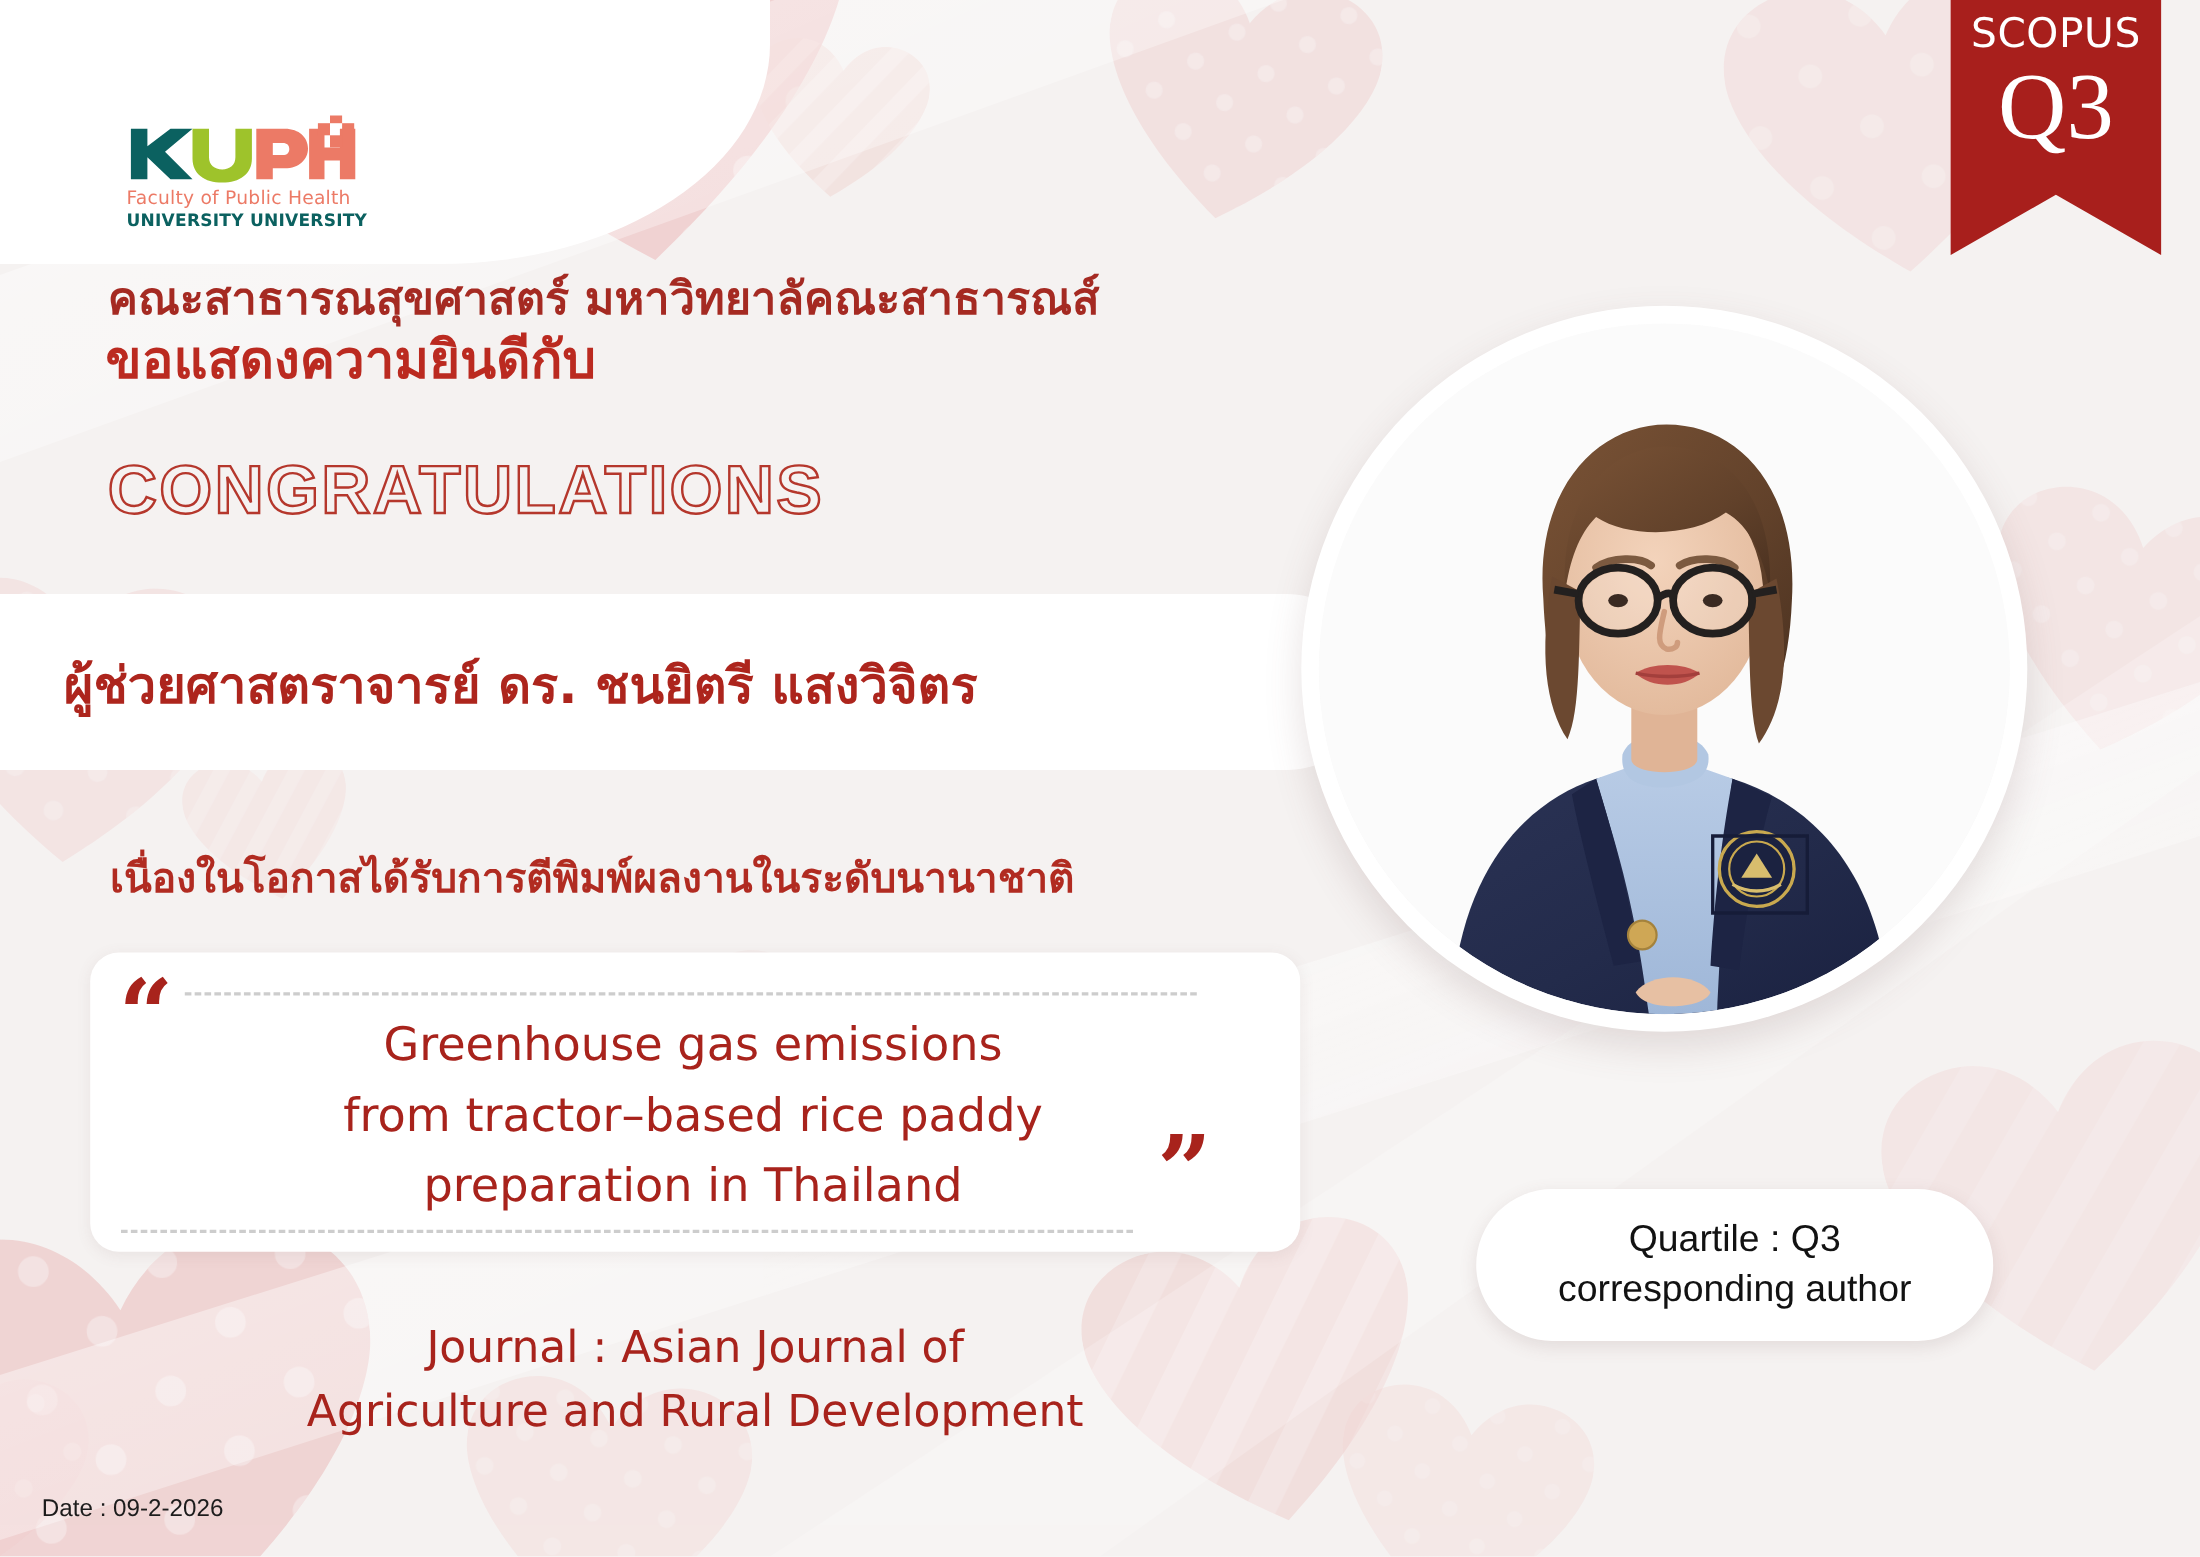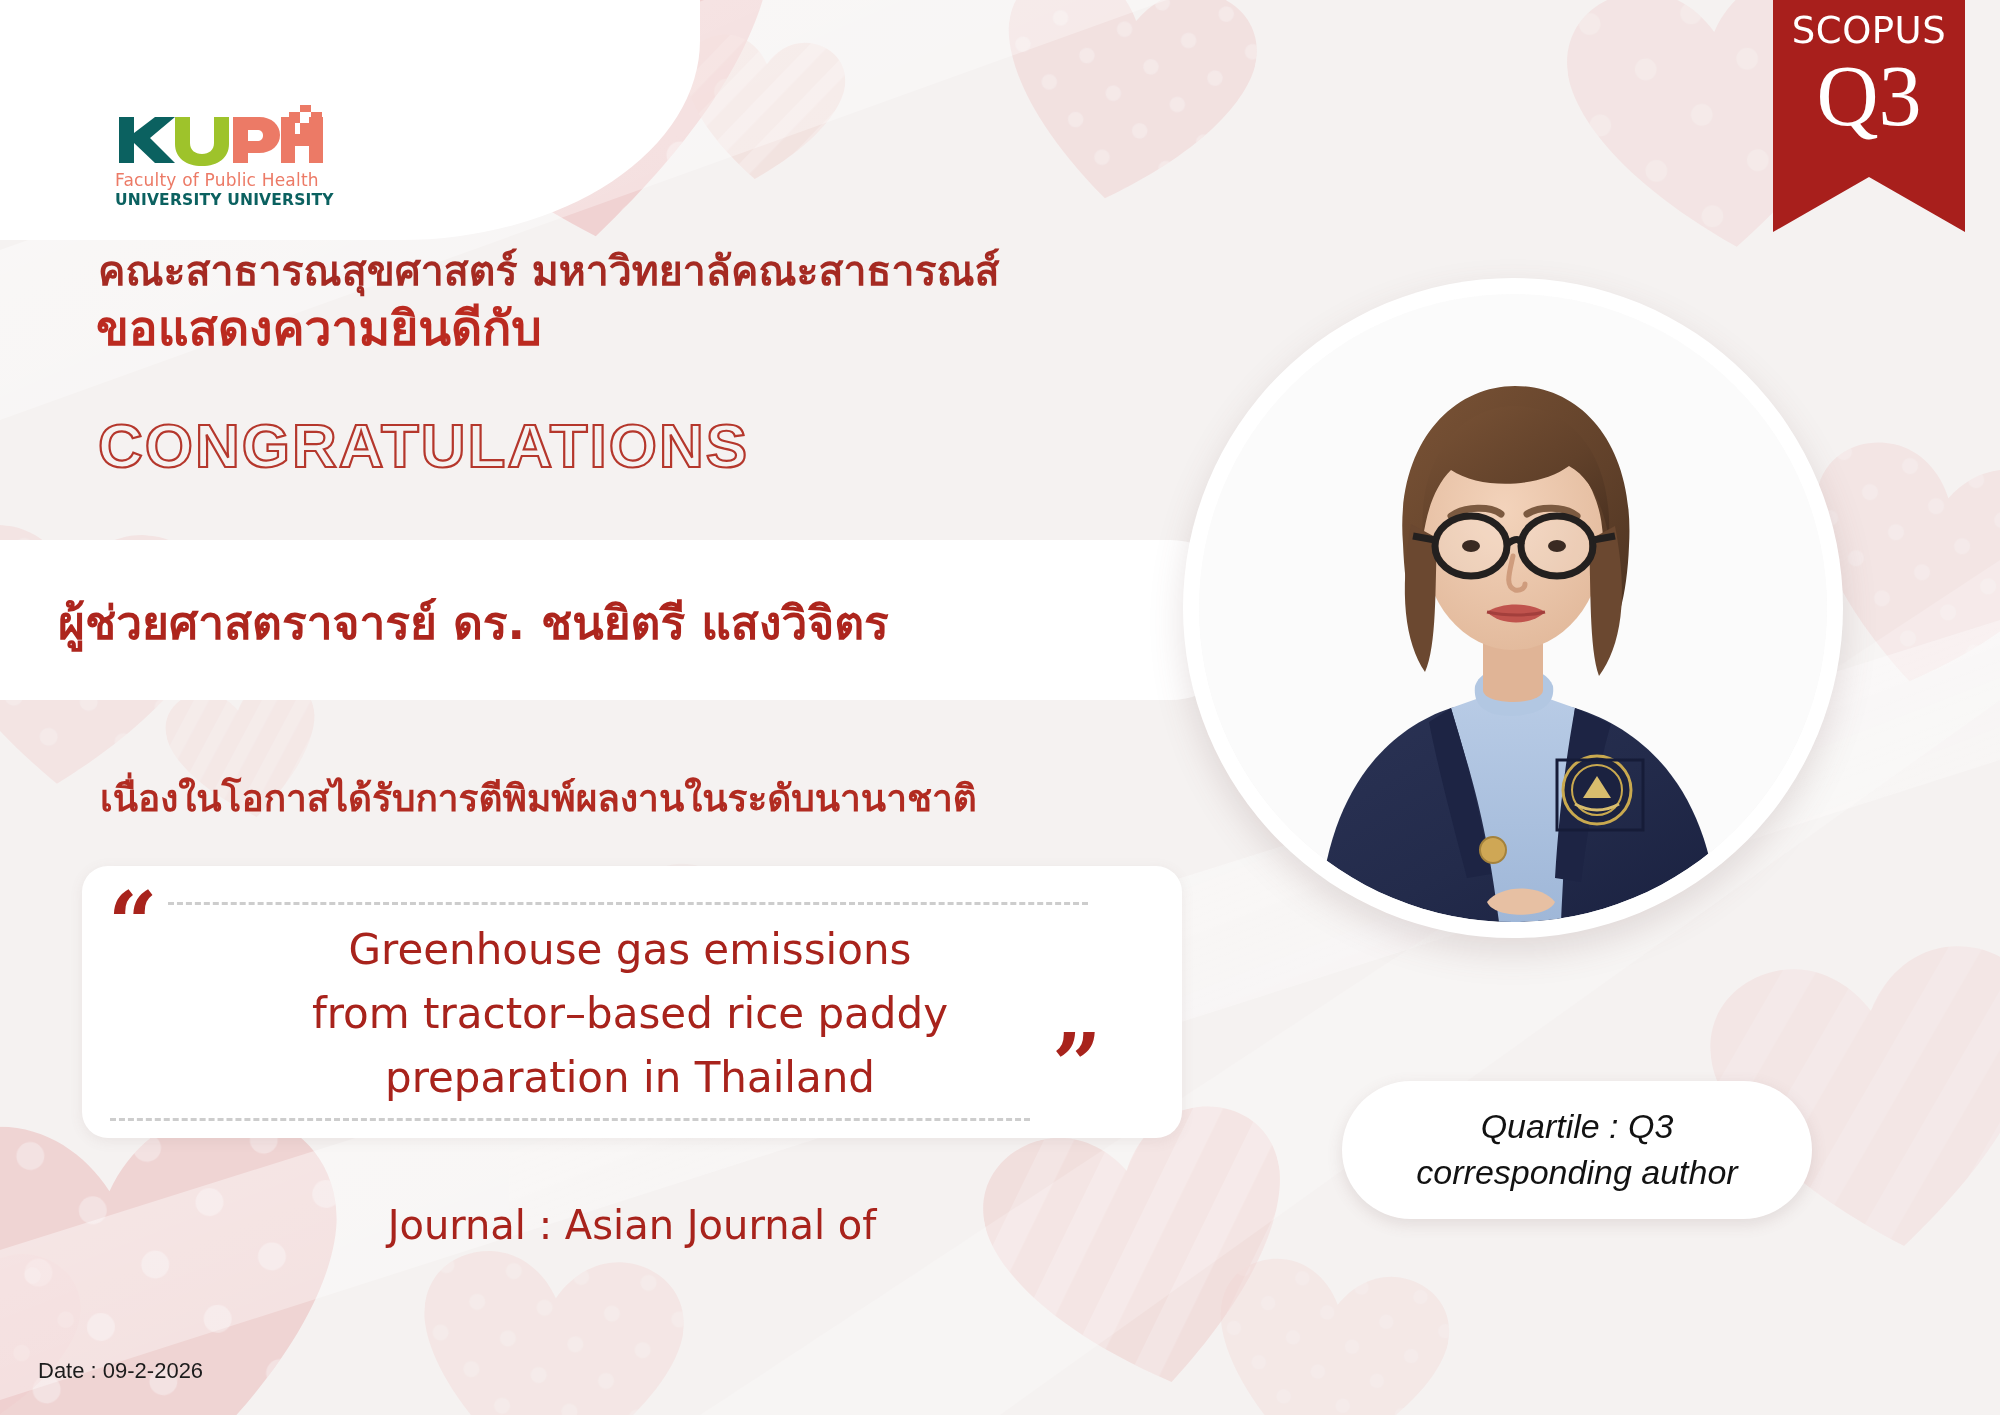--- a/index.html
+++ b/index.html
@@ -262,21 +262,20 @@
     align-items: center;
     justify-content: center;
     z-index: 16;
   }
   #quartile-pill div {
     font-family: "Liberation Sans", sans-serif;
     font-size: 34px;
     color: #121212;
     line-height: 1.34;
     white-space: nowrap;
-    font-style: italic;
   }
 </style>
 </head>
 <body>
 
 <div id="poster">
 
   <svg class="hsvg" width="2000" height="1415" viewBox="0 0 2000 1415" style="z-index:1">
     <defs>
       <pattern id="dots" width="26" height="26" patternUnits="userSpaceOnUse">
@@ -419,20 +418,21 @@
   <div id="quote-text">
     <div>Greenhouse gas emissions</div>
     <div>from tractor–based rice paddy</div>
     <div>preparation in Thailand</div>
   </div>
   <div id="quote-rule-bottom" class="quote-rule"></div>
   <div id="quote-close">”</div>
 
   <div id="journal-block">
     <div>Journal : Asian Journal of</div>
+    <div>Agriculture and Rural Development</div>
   </div>
 
   <div id="date-text">Date : 09-2-2026</div>
 
   <div id="portrait-outer">
     <div id="portrait-inner">
       <svg width="628" height="628" viewBox="0 0 628 628">
         <defs>
           <clipPath id="circClip">
               <circle cx="314" cy="314" r="314"></circle>

